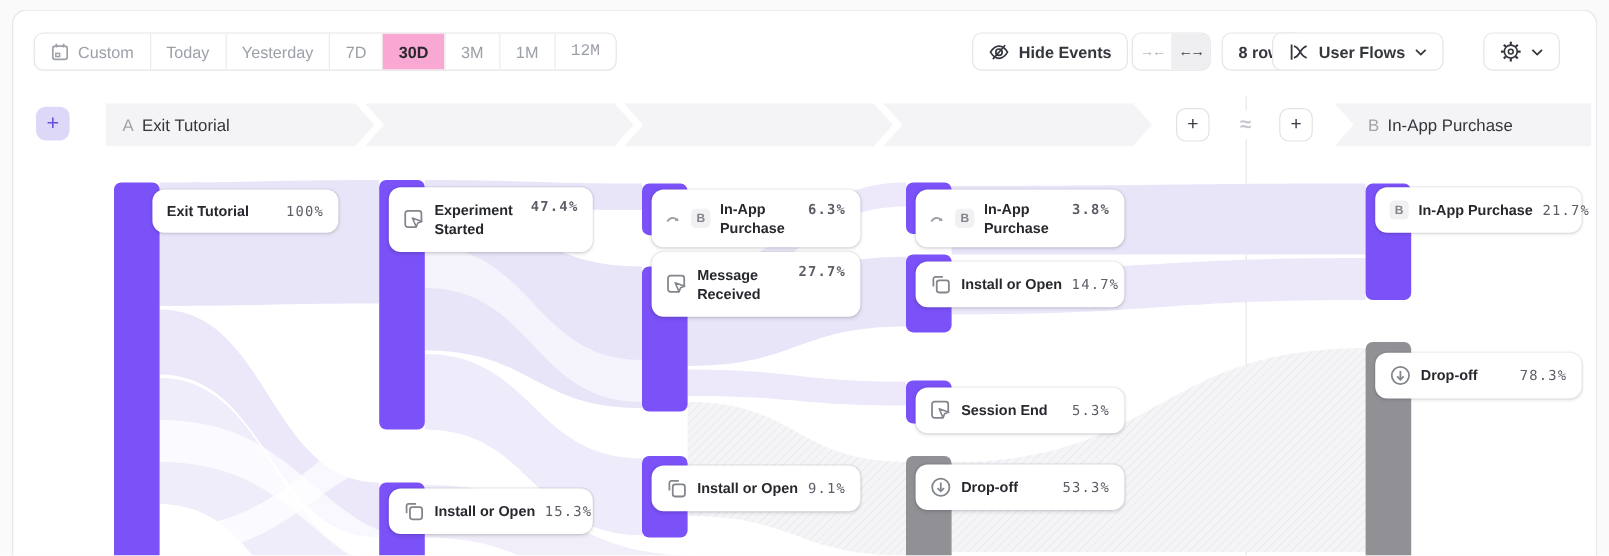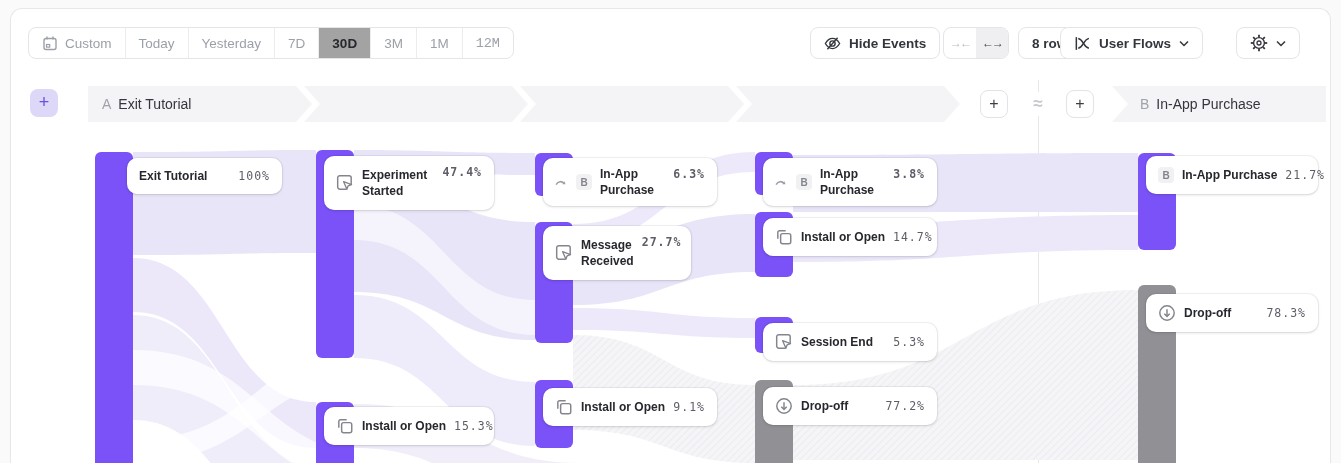--- a/index.html
+++ b/index.html
@@ -9,21 +9,21 @@
 
   .panel { position:absolute; left:10px; top:8px; width:1321px; height:460px;
            background:#fff; border:1px solid #e7e7ea; border-bottom:none; border-radius:12px 12px 0 0; }
 
   
   .seg-ctrl { position:absolute; left:28px; top:27px; height:32px; display:flex; align-items:stretch;
               background:#fff; border:1px solid #e5e5e8; border-radius:8px; overflow:hidden; }
   .seg { display:flex; align-items:center; gap:7px; padding:0 13px; font-size:13.5px; color:#9ca0a8;
          border-right:1px solid #ececef; cursor:pointer; white-space:nowrap; }
   .seg:last-child { border-right:none;font-family:Liberation Mono, monospace; }
-  .seg.sel { background:#a3a3a3; color:#26282d; font-weight:bold; }
+  .seg.sel { background:#f9a8d4; color:#26282d; font-weight:bold; }
 
   .btn { position:absolute; top:27px; height:32px; display:flex; align-items:center; gap:8px;
          background:#fff; border:1px solid #e5e5e8; border-radius:8px; padding:0 13px;
          font-size:13.5px; font-weight:bold; color:#33363c; white-space:nowrap; }
   .btn svg { flex:0 0 auto; }
 
   .collapse-ctrl { position:absolute; left:943px; top:27px; height:32px; display:flex;
                    border:1px solid #e5e5e8; border-radius:8px; overflow:hidden; background:#fff; }
   .collapse-ctrl .half { width:32px; display:flex; align-items:center; justify-content:center;
                          font-size:12px; letter-spacing:-2px; color:#b9bcc2; }
@@ -254,21 +254,21 @@
   <div class="card two merge" style="left:543px;top:158px;width:174px;height:48px">
     <svg class="nicon" width="13" height="13" viewBox="0 0 12 12">
         <path d="M1 8 C3 4.5 6 4.5 8.6 6.8" fill="none" stroke="#9ca0a8" stroke-width="1.4"></path>
         <path d="M9.8 7.6 L6.8 7.6 L8.6 4.9 Z" fill="#9ca0a8"></path>
       </svg>
     <span class="bbadge">B</span>
     <span class="lbl">In-App Purchase</span>
     <span class="val">6.3%</span>
   </div>
 
-  <div class="card two" style="left:543px;top:226px;width:148px;height:54px">
+  <div class="card two" style="left:543px;top:210px;width:174px;height:54px">
     <svg class="nicon" width="18" height="18" viewBox="0 0 16 16">
         <path d="M9.5 13.5 H3.4 A1.9 1.9 0 0 1 1.5 11.6 V3.4 A1.9 1.9 0 0 1 3.4 1.5 H11.6 A1.9 1.9 0 0 1 13.5 3.4 V9.5" fill="none" stroke="#83858d" stroke-width="1.3"></path>
         <path d="M6.8 6.8 L13.8 9.4 L10.8 10.5 L9.7 13.5 Z" fill="#fff" stroke="#83858d" stroke-width="1.2" stroke-linejoin="round"></path>
       </svg>
     <span class="lbl">Message Received</span>
     <span class="val">27.7%</span>
   </div>
 
   <div class="card" style="left:543px;top:388px;width:174px;height:38px">
     <svg class="nicon" width="18" height="18" viewBox="0 0 16 16">
@@ -307,21 +307,21 @@
     <span class="val">5.3%</span>
   </div>
 
   <div class="card" style="left:763px;top:387px;width:174px;height:38px">
     <svg class="nicon" width="18" height="18" viewBox="0 0 16 16">
         <circle cx="8" cy="8" r="6.4" fill="none" stroke="#83858d" stroke-width="1.3"></circle>
         <line x1="8" y1="4.6" x2="8" y2="10.6" stroke="#83858d" stroke-width="1.3"></line>
         <polyline points="5.6,8.6 8,11 10.4,8.6" fill="none" stroke="#83858d" stroke-width="1.3"></polyline>
       </svg>
     <span class="lbl">Drop-off</span>
-    <span class="val">77.2%</span>
+    <span class="val">53.3%</span>
   </div>
 
   <div class="card" style="left:1146px;top:156px;width:172px;height:38px">
     <span class="bbadge">B</span>
     <span class="lbl">In-App Purchase</span>
     <span class="val">21.7%</span>
   </div>
 
   <div class="card" style="left:1146px;top:294px;width:172px;height:38px">
     <svg class="nicon" width="18" height="18" viewBox="0 0 16 16">

